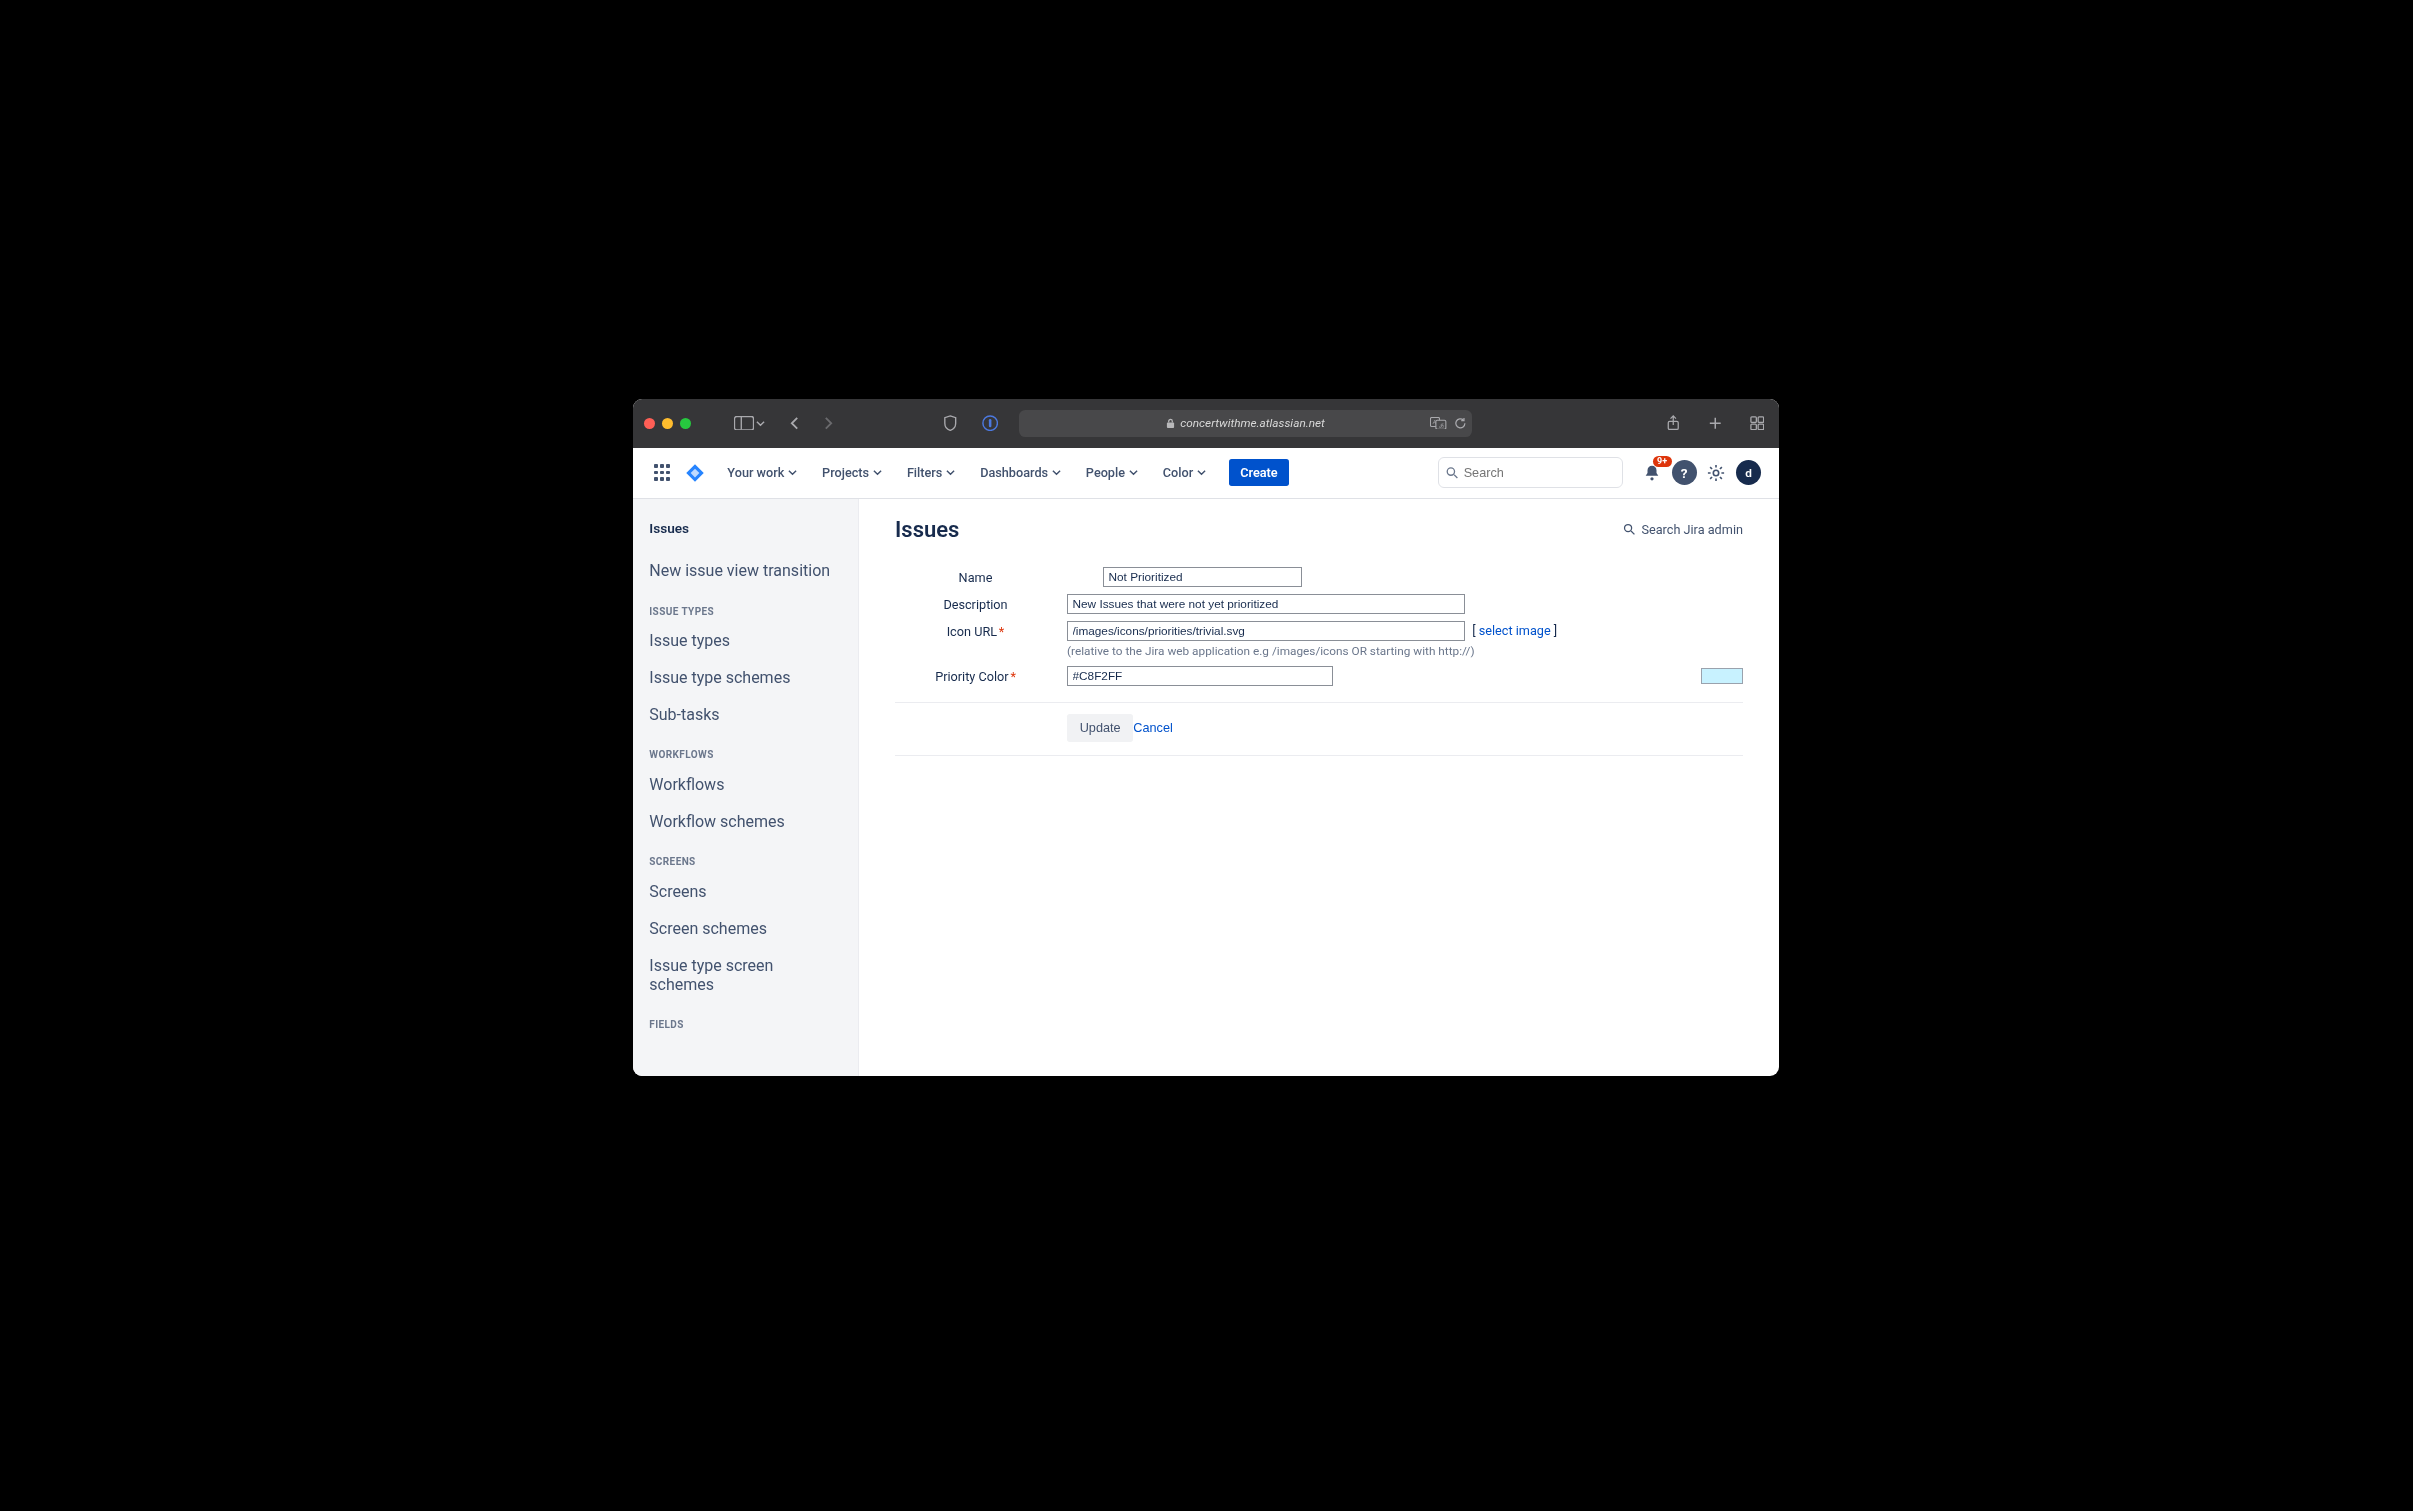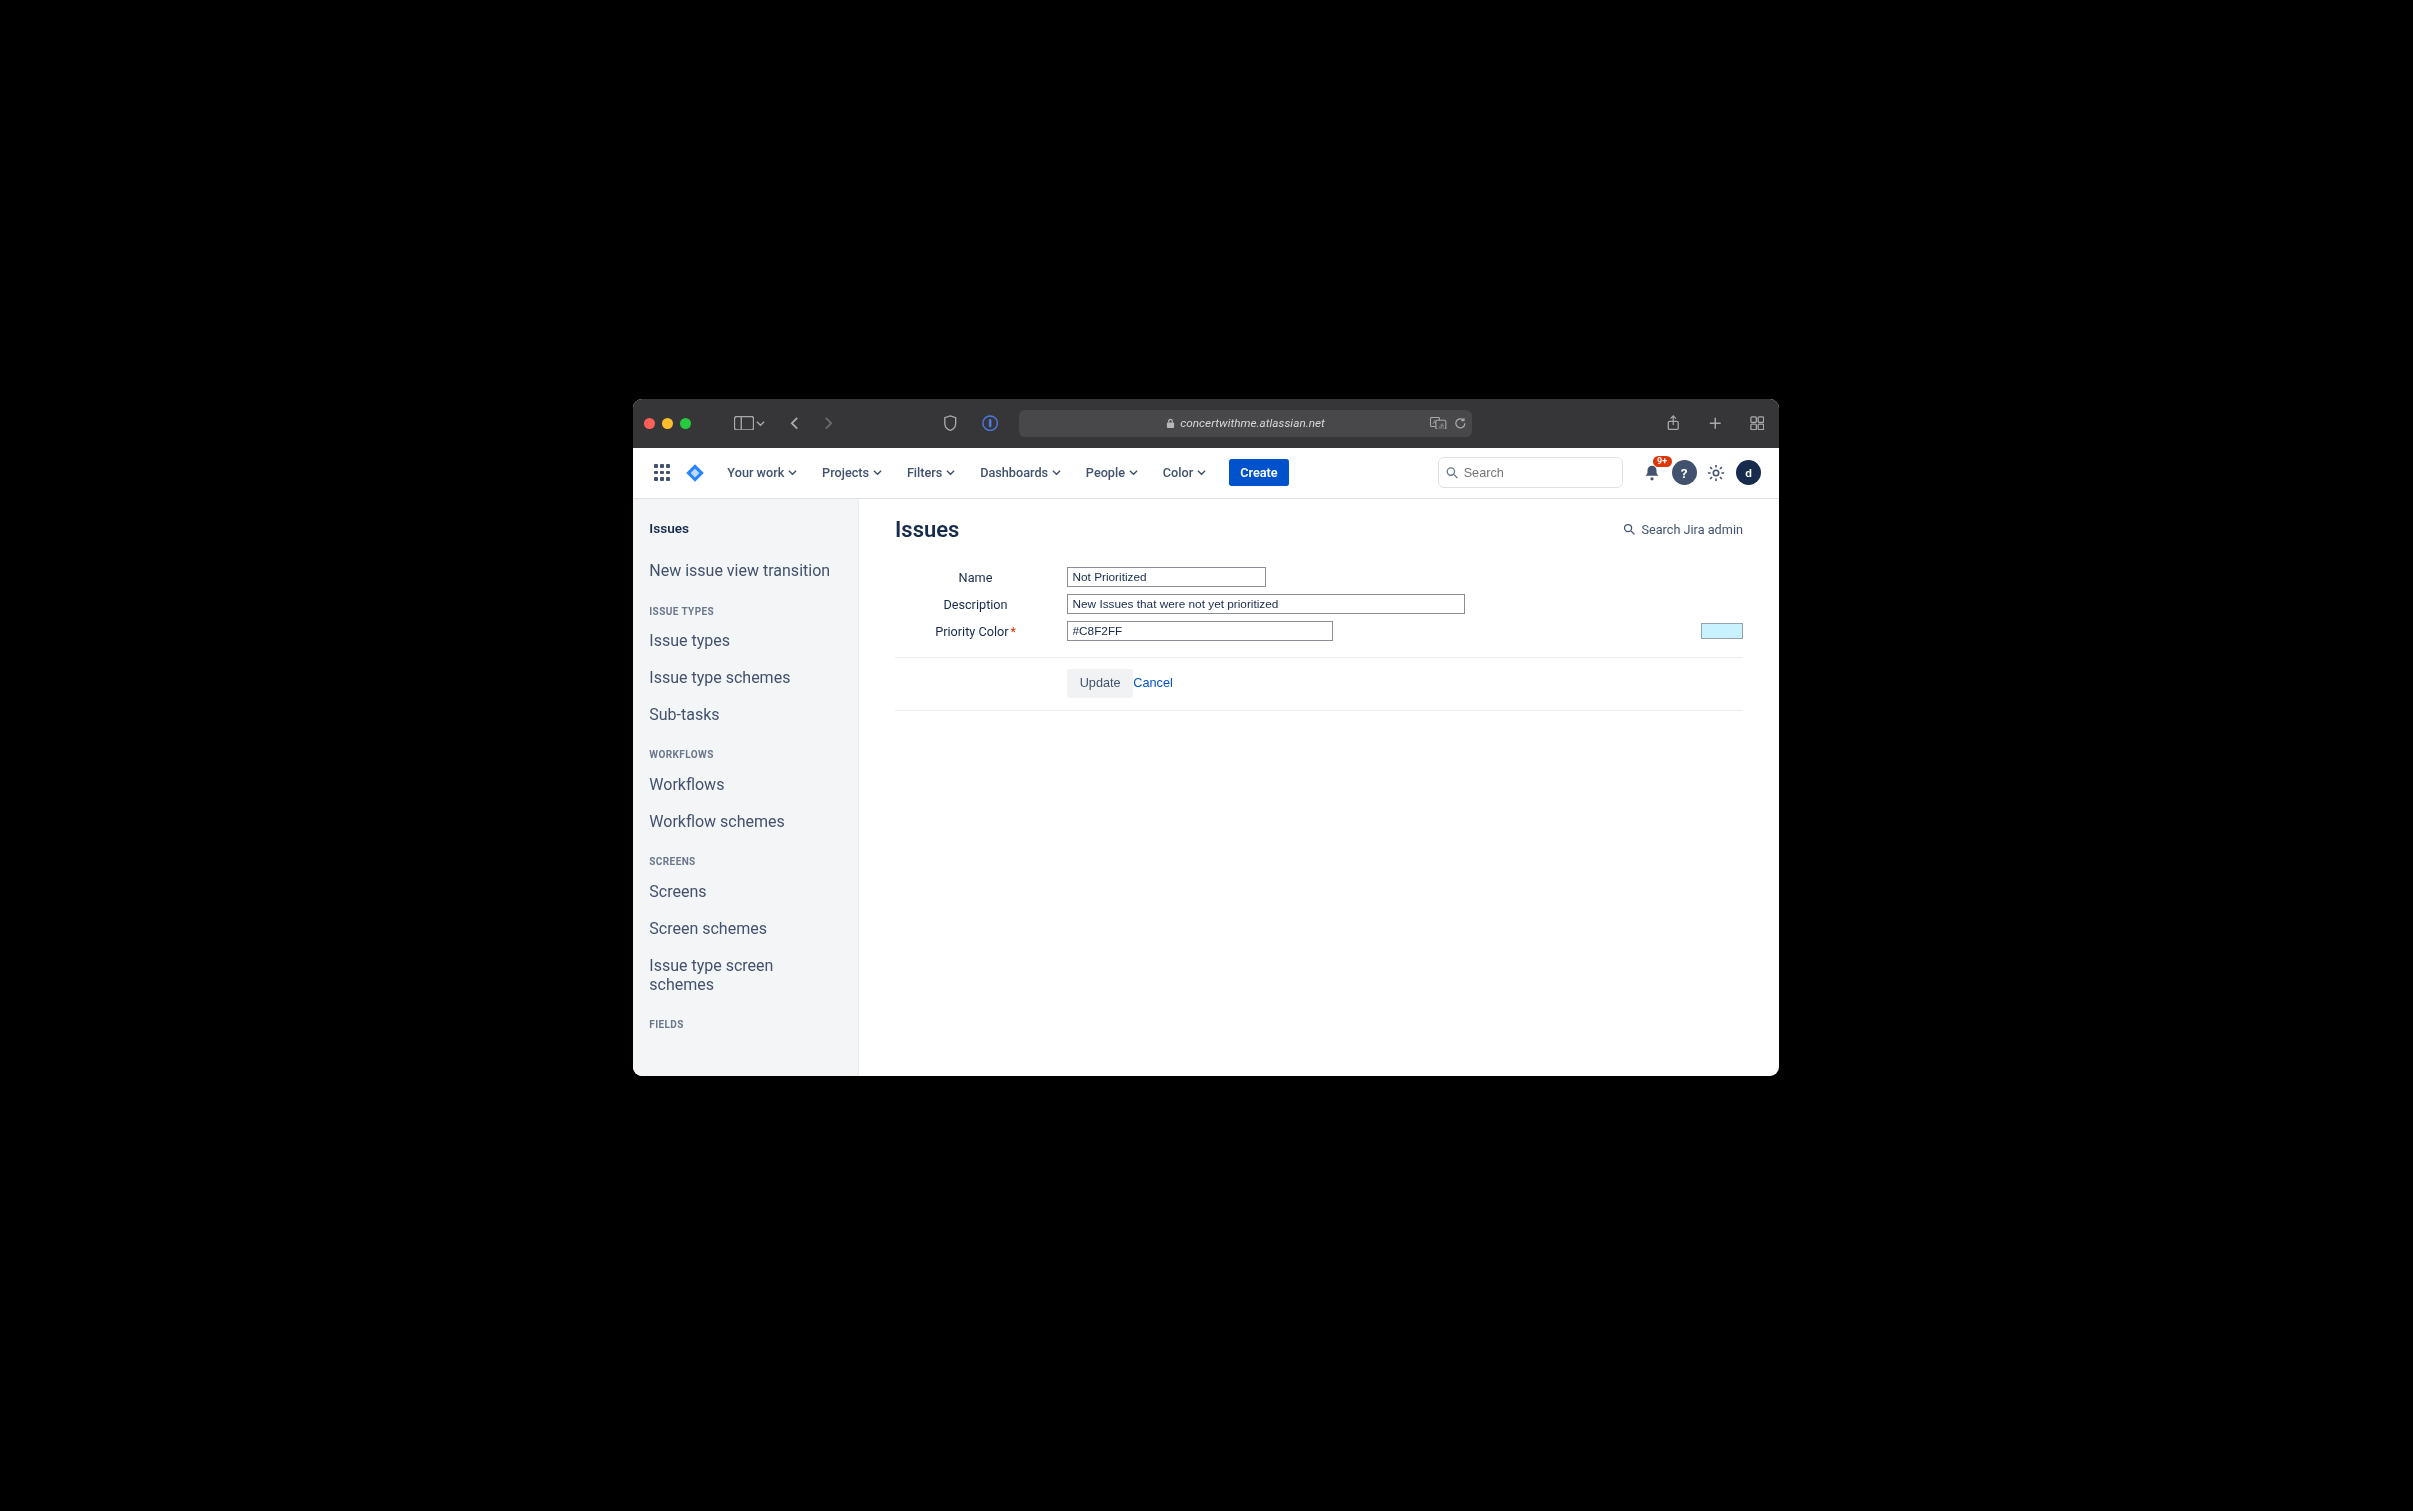--- a/index.html
+++ b/index.html
@@ -165,21 +165,21 @@
     color: #172B4D; font-size: 12.7px;
   }
   .req { color: #DE350B; margin-left: 1.8px; }
   .form-row .control { flex: 1; display:flex; flex-direction: column; gap:3.6px; }
   .control-line { display:flex; align-items:center; gap:7.2px; }
   .text-input {
     border: 0.9px solid #8a8f97; background: #fff;
     height: 20px; padding: 0 4.5px; font-size: 11.8px; color: #172B4D;
     outline: none;
   }
-  .text-input.medium { width: 199px; }
+  .text-input.medium { width: 199px; margin-left: 36px; }
   .text-input.wide { width: 398px; }
   .text-input.mid { width: 266px; }
   .hint { color: #6B778C; font-size: 11.8px; }
   .link-inline { color: #0052CC; cursor: pointer; }
   .color-swatch {
     width: 42px; height: 16.3px; border: 0.9px solid #9aa2ad;
   }
   .form-actions {
     display: flex; align-items:center;
     margin-top: 16.3px; padding: 11px 0 12.7px 172px;
@@ -415,20 +415,30 @@
             </div>
           </div>
 
           <div class="form-row">
             <div class="label">Description</div>
             <div class="control">
               <input class="text-input wide" type="text" value="New Issues that were not yet prioritized" style="">
             </div>
           </div>
 
+          <div class="form-row">
+            <div class="label"><span>Icon URL</span><span class="req">*</span></div>
+            <div class="control">
+              <div class="control-line">
+                <input class="text-input wide" type="text" value="/images/icons/priorities/trivial.svg" style="">
+                <span>[ <span class="link-inline">select image</span> ]</span>
+              </div>
+              <div class="hint">(relative to the Jira web application e.g /images/icons OR starting with http://)</div>
+            </div>
+          </div>
 
           <div class="form-row">
             <div class="label"><span>Priority Color</span><span class="req">*</span></div>
             <div class="control">
               <div class="color-row">
                 <input class="text-input mid" type="text" value="#C8F2FF" style="">
                 <div class="color-swatch" id="color-swatch" style="background: rgb(200, 242, 255);"></div>
               </div>
             </div>
           </div>

